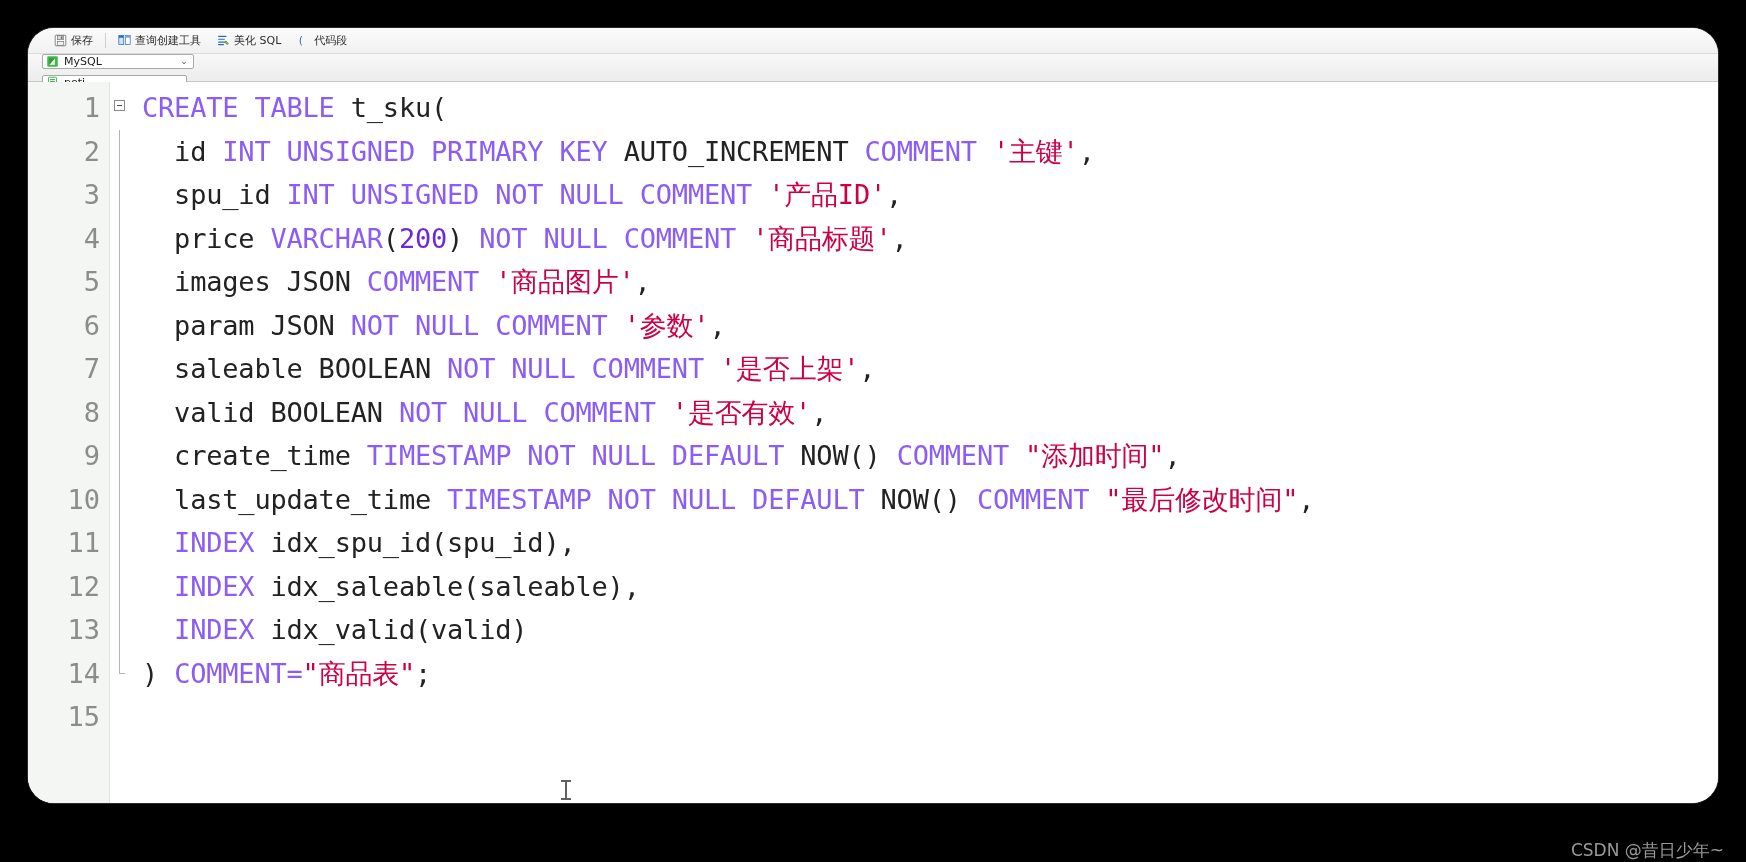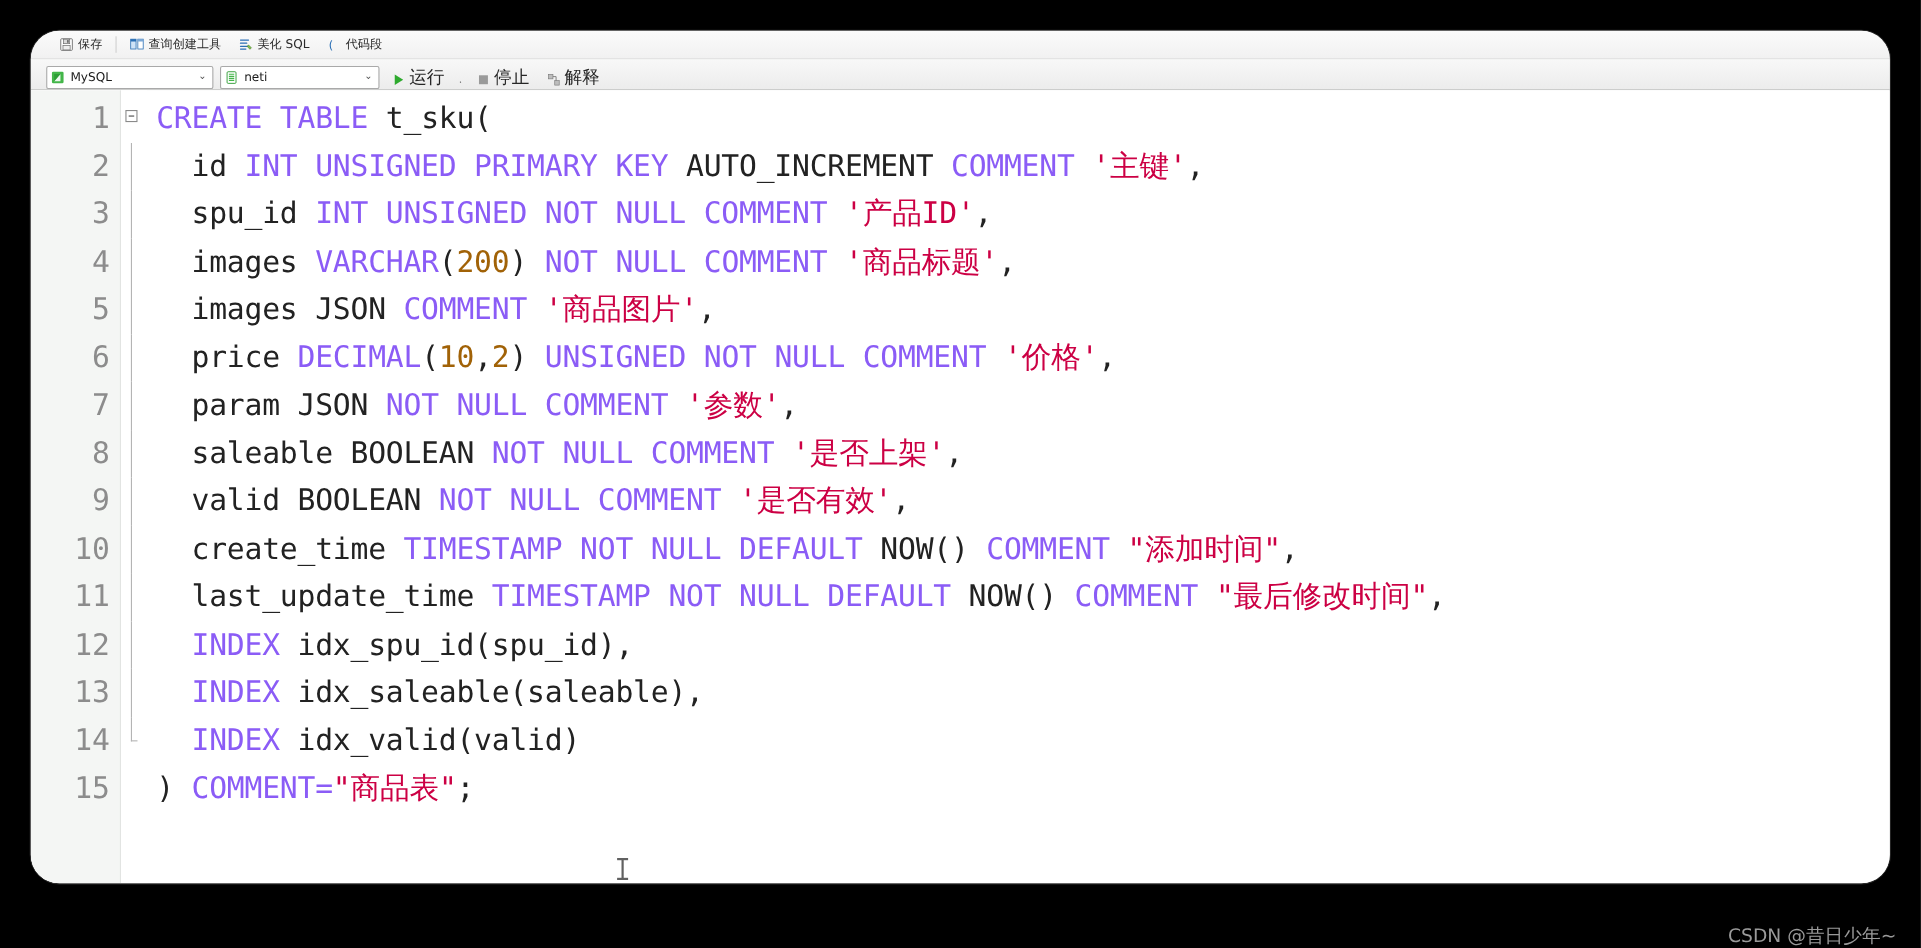--- a/index.html
+++ b/index.html
@@ -75,24 +75,25 @@
   
   .toolbar2 {
     position: absolute;
     left: 0;
     top: 26px;
     width: 100%;
     height: 28px;
     background: linear-gradient(to bottom, #f8f8f8 0%, #ececec 100%);
     border-bottom: 1px solid #c8c8c8;
     display: flex;
-    align-items: flex-end;
+    align-items: flex-start;
     padding-left: 14px;
     box-sizing: border-box;
     gap: 6px;
+    flex-direction: column;
   }
   .combo {
     display: flex;
     align-items: center;
     height: 21px;
     background: #ffffff;
     border: 1px solid #a9a9a9;
     border-radius: 2px;
     padding: 0 2px 0 3px;
     box-sizing: border-box;
@@ -231,21 +232,21 @@
     overflow: hidden;
   }
   .code-line {
     height: 43.5px;
     line-height: 43.5px;
     white-space: pre;
     letter-spacing: -0.2px;
   }
   .kw   { color: #8b5cf6; }
   .id   { color: #222222; }
-  .num  { color: #a16207; }
+  .num  { color: #6d28d9; }
   .str  { color: #cc0044; }
   .punc { color: #222222; }
 
   
   .caret-mark {
     position: absolute;
     left: 537px;
     bottom: 3px;
     width: 2px;
     height: 20px;
@@ -460,23 +461,22 @@
           </div>
           <div class="fold-cell">
             <div class="fold-end"></div>
           </div>
           <div class="fold-cell"></div>
         </div>
       <div class="code" id="code">
           <div class="code-line"><span class="kw">CREATE TABLE </span><span class="id">t_sku(</span></div>
           <div class="code-line"><span class="id">  id </span><span class="kw">INT UNSIGNED PRIMARY KEY </span><span class="id">AUTO_INCREMENT </span><span class="kw">COMMENT </span><span class="str">'主键'</span><span class="punc">,</span></div>
           <div class="code-line"><span class="id">  spu_id </span><span class="kw">INT UNSIGNED NOT NULL COMMENT </span><span class="str">'产品ID'</span><span class="punc">,</span></div>
-          <div class="code-line"><span class="id">  images </span><span class="kw">VARCHAR</span><span class="punc">(</span><span class="num">200</span><span class="punc">) </span><span class="kw">NOT NULL COMMENT </span><span class="str">'商品标题'</span><span class="punc">,</span></div>
+          <div class="code-line"><span class="id">  price </span><span class="kw">VARCHAR</span><span class="punc">(</span><span class="num">200</span><span class="punc">) </span><span class="kw">NOT NULL COMMENT </span><span class="str">'商品标题'</span><span class="punc">,</span></div>
           <div class="code-line"><span class="id">  images JSON </span><span class="kw">COMMENT </span><span class="str">'商品图片'</span><span class="punc">,</span></div>
-          <div class="code-line"><span class="id">  price </span><span class="kw">DECIMAL</span><span class="punc">(</span><span class="num">10</span><span class="punc">,</span><span class="num">2</span><span class="punc">) </span><span class="kw">UNSIGNED NOT NULL COMMENT </span><span class="str">'价格'</span><span class="punc">,</span></div>
           <div class="code-line"><span class="id">  param JSON </span><span class="kw">NOT NULL COMMENT </span><span class="str">'参数'</span><span class="punc">,</span></div>
           <div class="code-line"><span class="id">  saleable BOOLEAN </span><span class="kw">NOT NULL COMMENT </span><span class="str">'是否上架'</span><span class="punc">,</span></div>
           <div class="code-line"><span class="id">  valid BOOLEAN </span><span class="kw">NOT NULL COMMENT </span><span class="str">'是否有效'</span><span class="punc">,</span></div>
           <div class="code-line"><span class="id">  create_time </span><span class="kw">TIMESTAMP NOT NULL DEFAULT </span><span class="id">NOW() </span><span class="kw">COMMENT </span><span class="str">"添加时间"</span><span class="punc">,</span></div>
           <div class="code-line"><span class="id">  last_update_time </span><span class="kw">TIMESTAMP NOT NULL DEFAULT </span><span class="id">NOW() </span><span class="kw">COMMENT </span><span class="str">"最后修改时间"</span><span class="punc">,</span></div>
           <div class="code-line"><span class="kw">  INDEX </span><span class="id">idx_spu_id(spu_id),</span></div>
           <div class="code-line"><span class="kw">  INDEX </span><span class="id">idx_saleable(saleable),</span></div>
           <div class="code-line"><span class="kw">  INDEX </span><span class="id">idx_valid(valid)</span></div>
           <div class="code-line"><span class="id">) </span><span class="kw">COMMENT=</span><span class="str">"商品表"</span><span class="punc">;</span></div>
         </div>

